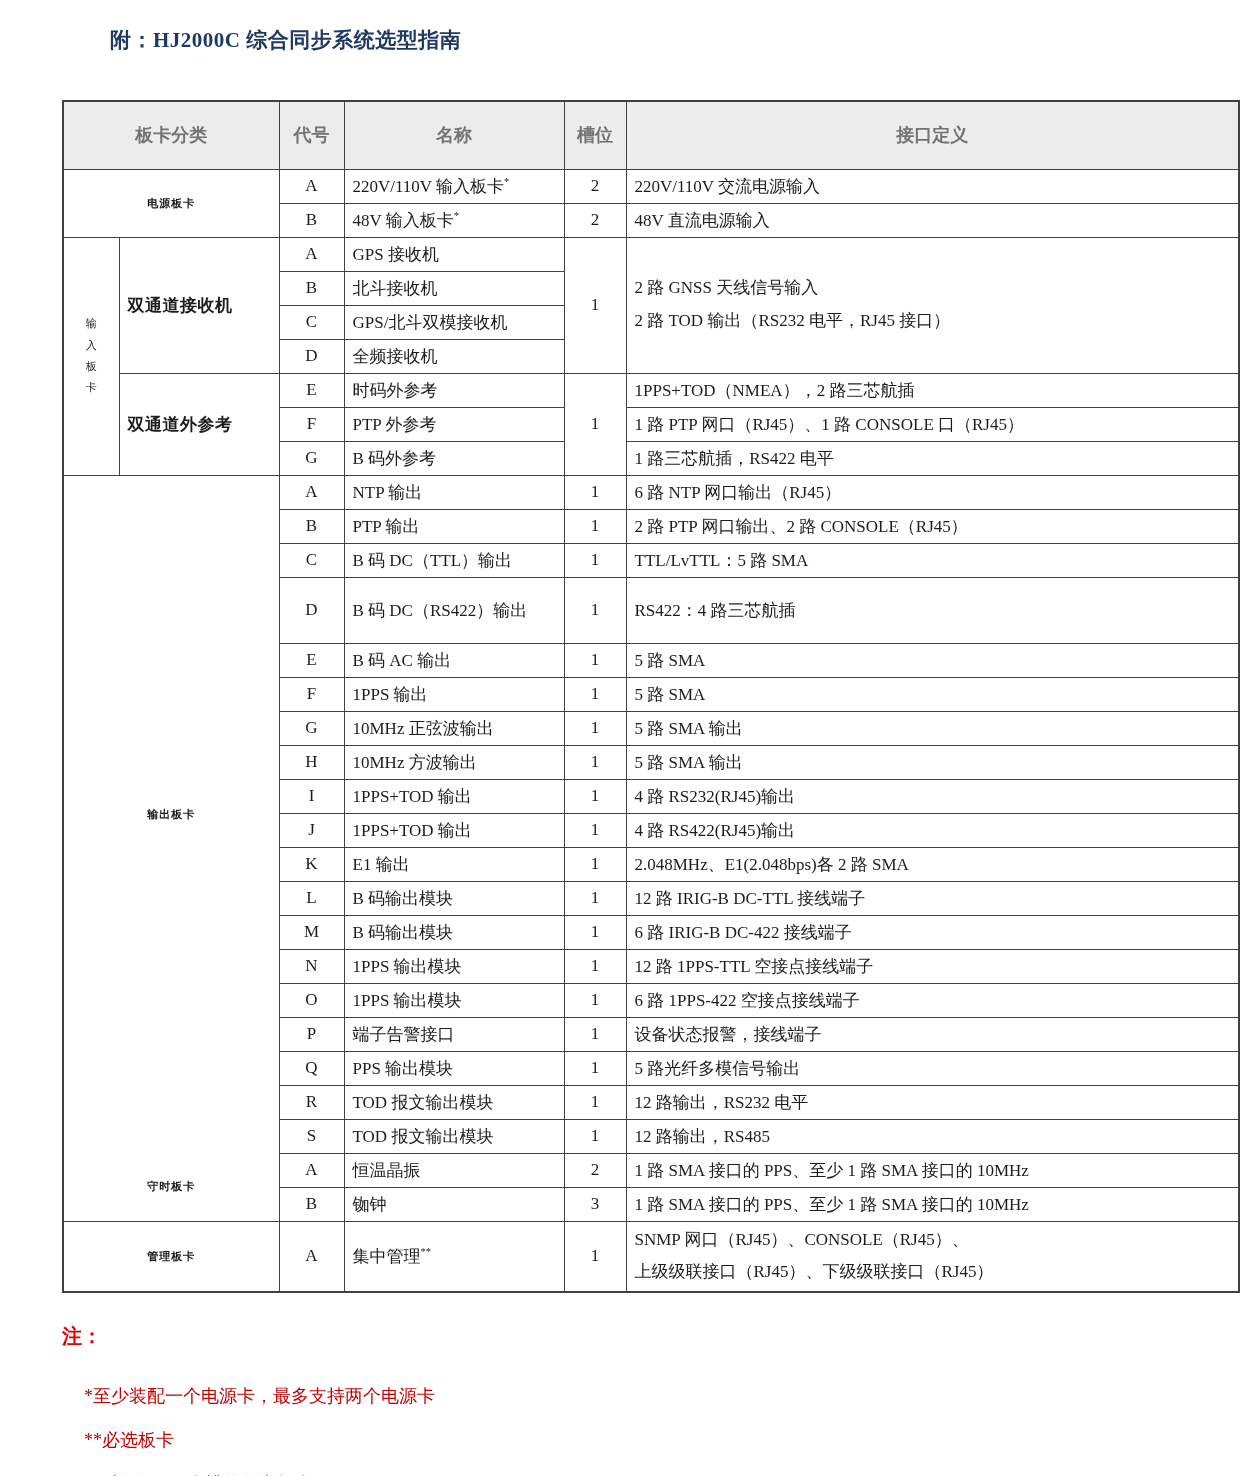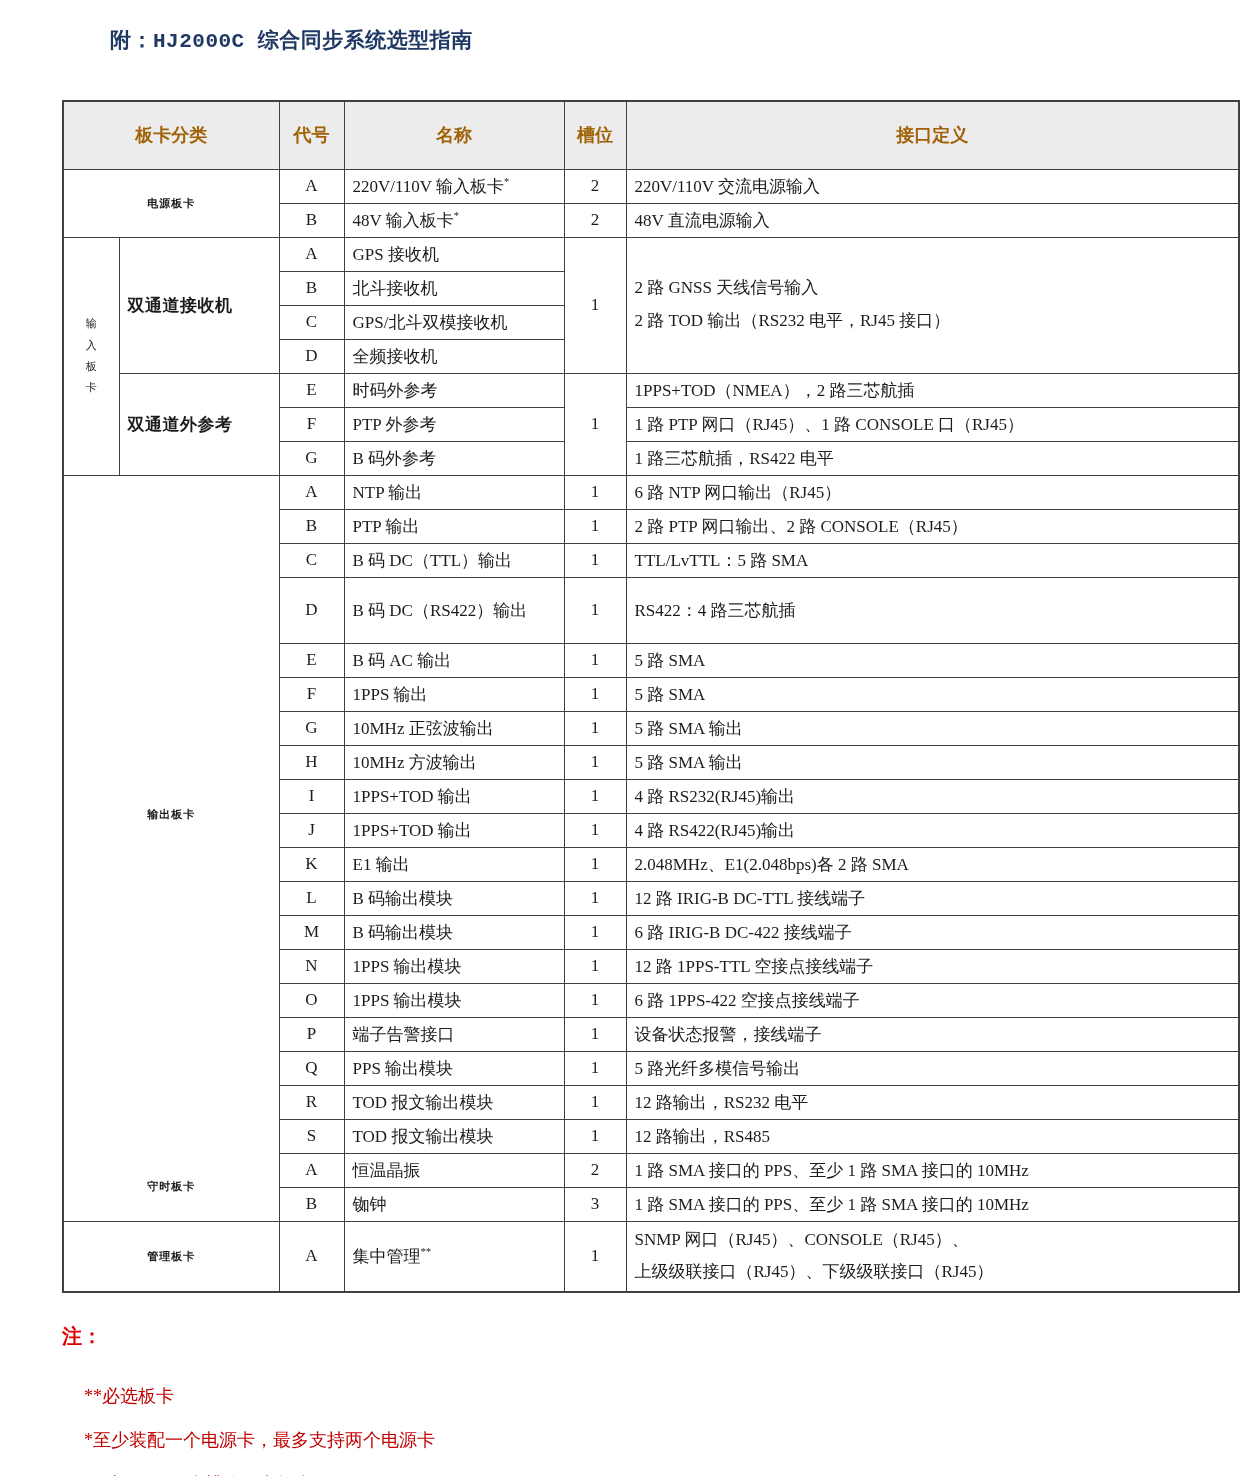--- a/index.html
+++ b/index.html
@@ -8,21 +8,21 @@
     background: #ffffff;
     font-family: "Liberation Serif", "DejaVu Serif", serif;
     color: #1c1c1c;
   }
   .page {
     width: 1176px;
     margin: 0;
     padding: 26px 0 40px 62px;
   }
   .doc-title {
-    font-family: Liberation Mono, monospace;
+    font-family: Liberation Serif, serif;
     font-size: 21px;
     font-weight: bold;
     color: #1F3864;
     margin: 0 0 46px 0;
     letter-spacing: 0.5px;
     padding-left: 48px;
   }
   table.sel {
     width: 1176px;
     table-layout: fixed;
@@ -35,21 +35,21 @@
     padding: 2px 8px;
     vertical-align: middle;
     overflow: hidden;
   }
   thead tr { height: 68px; }
   th.hdr {
     background: #ECECEC;
     font-family: "Liberation Sans", "DejaVu Sans", sans-serif;
     font-size: 18px;
     font-weight: bold;
-    color: #a16207;
+    color: #737373;
     text-align: center;
   }
   tr.r { height: 34px; }
   tr.r-tall { height: 66px; }
   tr.r-mgmt { height: 62px; }
   td.cat {
     text-align: center;
     font-weight: bold;
     font-size: 11px;
     letter-spacing: 1px;
@@ -315,18 +315,18 @@
         <td class="iface">
           <div class="iface-line">SNMP 网口（RJ45）、CONSOLE（RJ45）、</div>
           <div class="iface-line">上级级联接口（RJ45）、下级级联接口（RJ45）</div>
         </td>
       </tr>
     </tbody>
   </table>
 
   <div class="notes">
     <div class="notes-label">注：</div>
+    <div class="note-item">*至少装配一个电源卡，最多支持两个电源卡</div>
     <div class="note-item">**必选板卡</div>
-    <div class="note-item">*至少装配一个电源卡，最多支持两个电源卡</div>
     <div class="note-item">3U 机箱，21 个槽位任意组合</div>
   </div>
 
 </div>
 
 </body></html>

